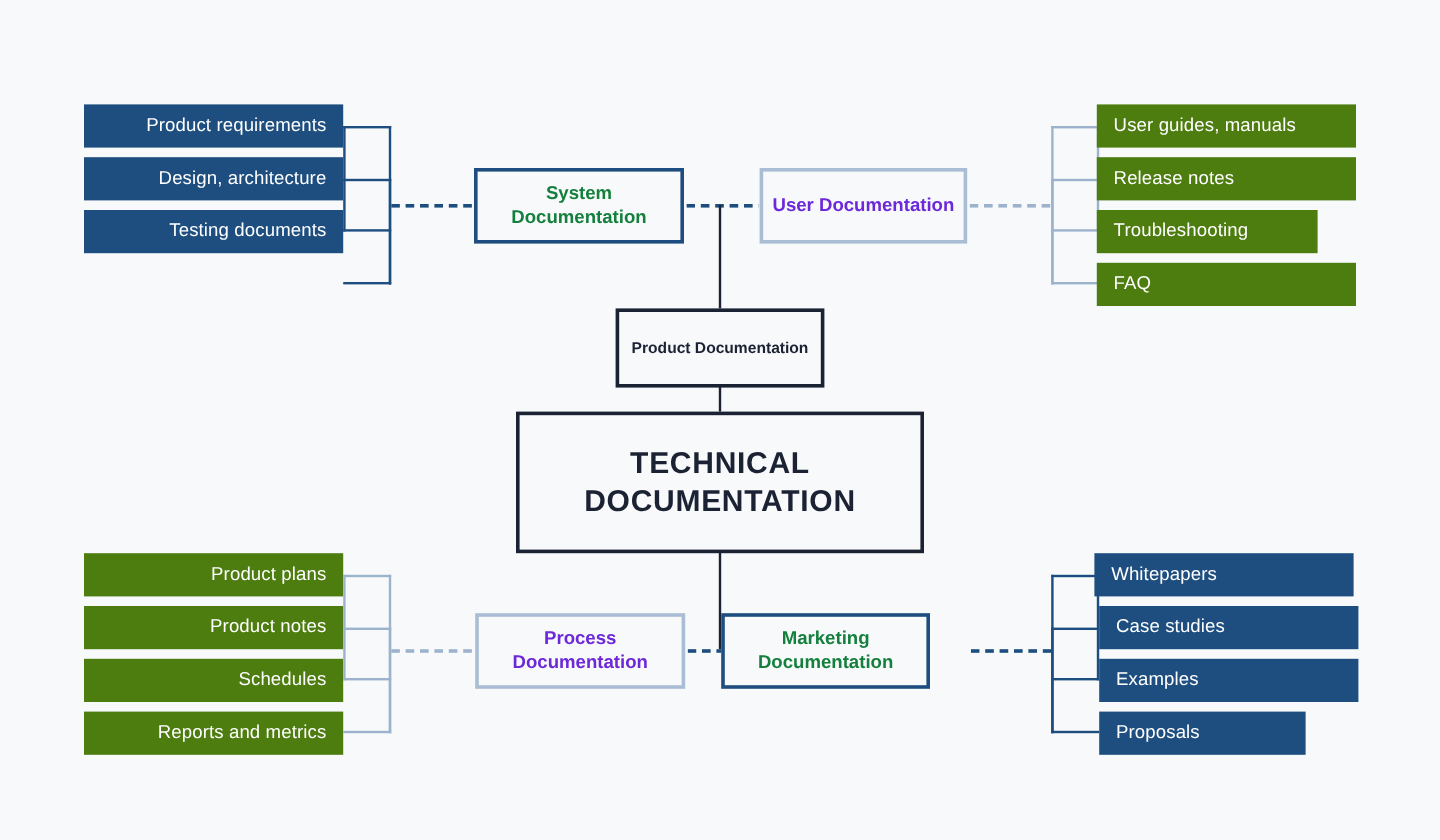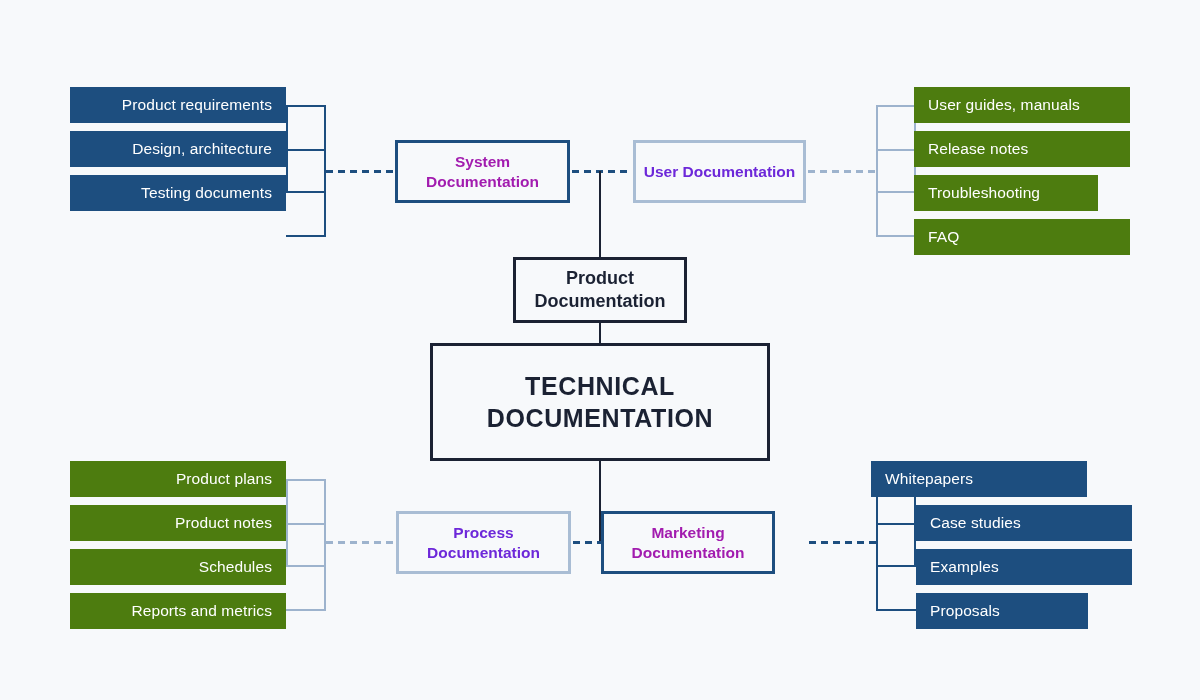--- a/index.html
+++ b/index.html
@@ -35,32 +35,32 @@
     display: flex;
     align-items: center;
     justify-content: center;
     text-align: center;
     background: #f7f9fb;
     line-height: 1.28;
     font-weight: bold;
   }
   .node.navy {
     border: 3px solid #1d4e7f;
-    color: #a21caf;
+    color: #15803d;
     font-size: 15.5px;
   }
   .node.muted {
     border: 3px solid #a9bdd4;
     color: #6d28d9;
     font-size: 15.5px;
   }
   .node.core {
     border: 3px solid #1b2233;
     color: #1b2233;
-    font-size: 18px;
+    font-size: 13px;
   }
   .node.root {
     border: 3px solid #1b2233;
     color: #1b2233;
     font-size: 25px;
     letter-spacing: 0.6px;
   }
 
   
   .vline { position: absolute; width: 2px; background: #1b2233; }
@@ -138,18 +138,18 @@
   <div class="dots dark" style="left:573px; top:541px; width:60px;"></div>
 
   <div class="node navy" style="left:601px; top:511px; width:174px; height:63px;">Marketing Documentation</div>
 
   <div class="dots dark" style="left:809px; top:541px; width:68px;"></div>
 
   <div class="brkt dark" style="left:876px; top:479px; width:40px; height:88px; border-left:none;"></div>
   <div class="brkt dark" style="left:876px; top:523px; width:40px; height:88px; border-right:none;"></div>
   <div class="brkt dark" style="left:876px; top:479px; width:2px; height:132px; border:none; background:#1d4e7f;"></div>
 
-  <div class="leaf dark align-left" style="left:871px; top:461px; width:216px;">Whitepapers</div>
+  <div class="leaf dark align-left" style="left:912px; top:461px; width:216px;">Whitepapers</div>
   <div class="leaf dark align-left" style="left:916px; top:505px; width:216px;">Case studies</div>
   <div class="leaf dark align-left" style="left:916px; top:549px; width:216px;">Examples</div>
   <div class="leaf dark align-left" style="left:916px; top:593px; width:172px;">Proposals</div>
 
 </div>
 
 </body></html>

